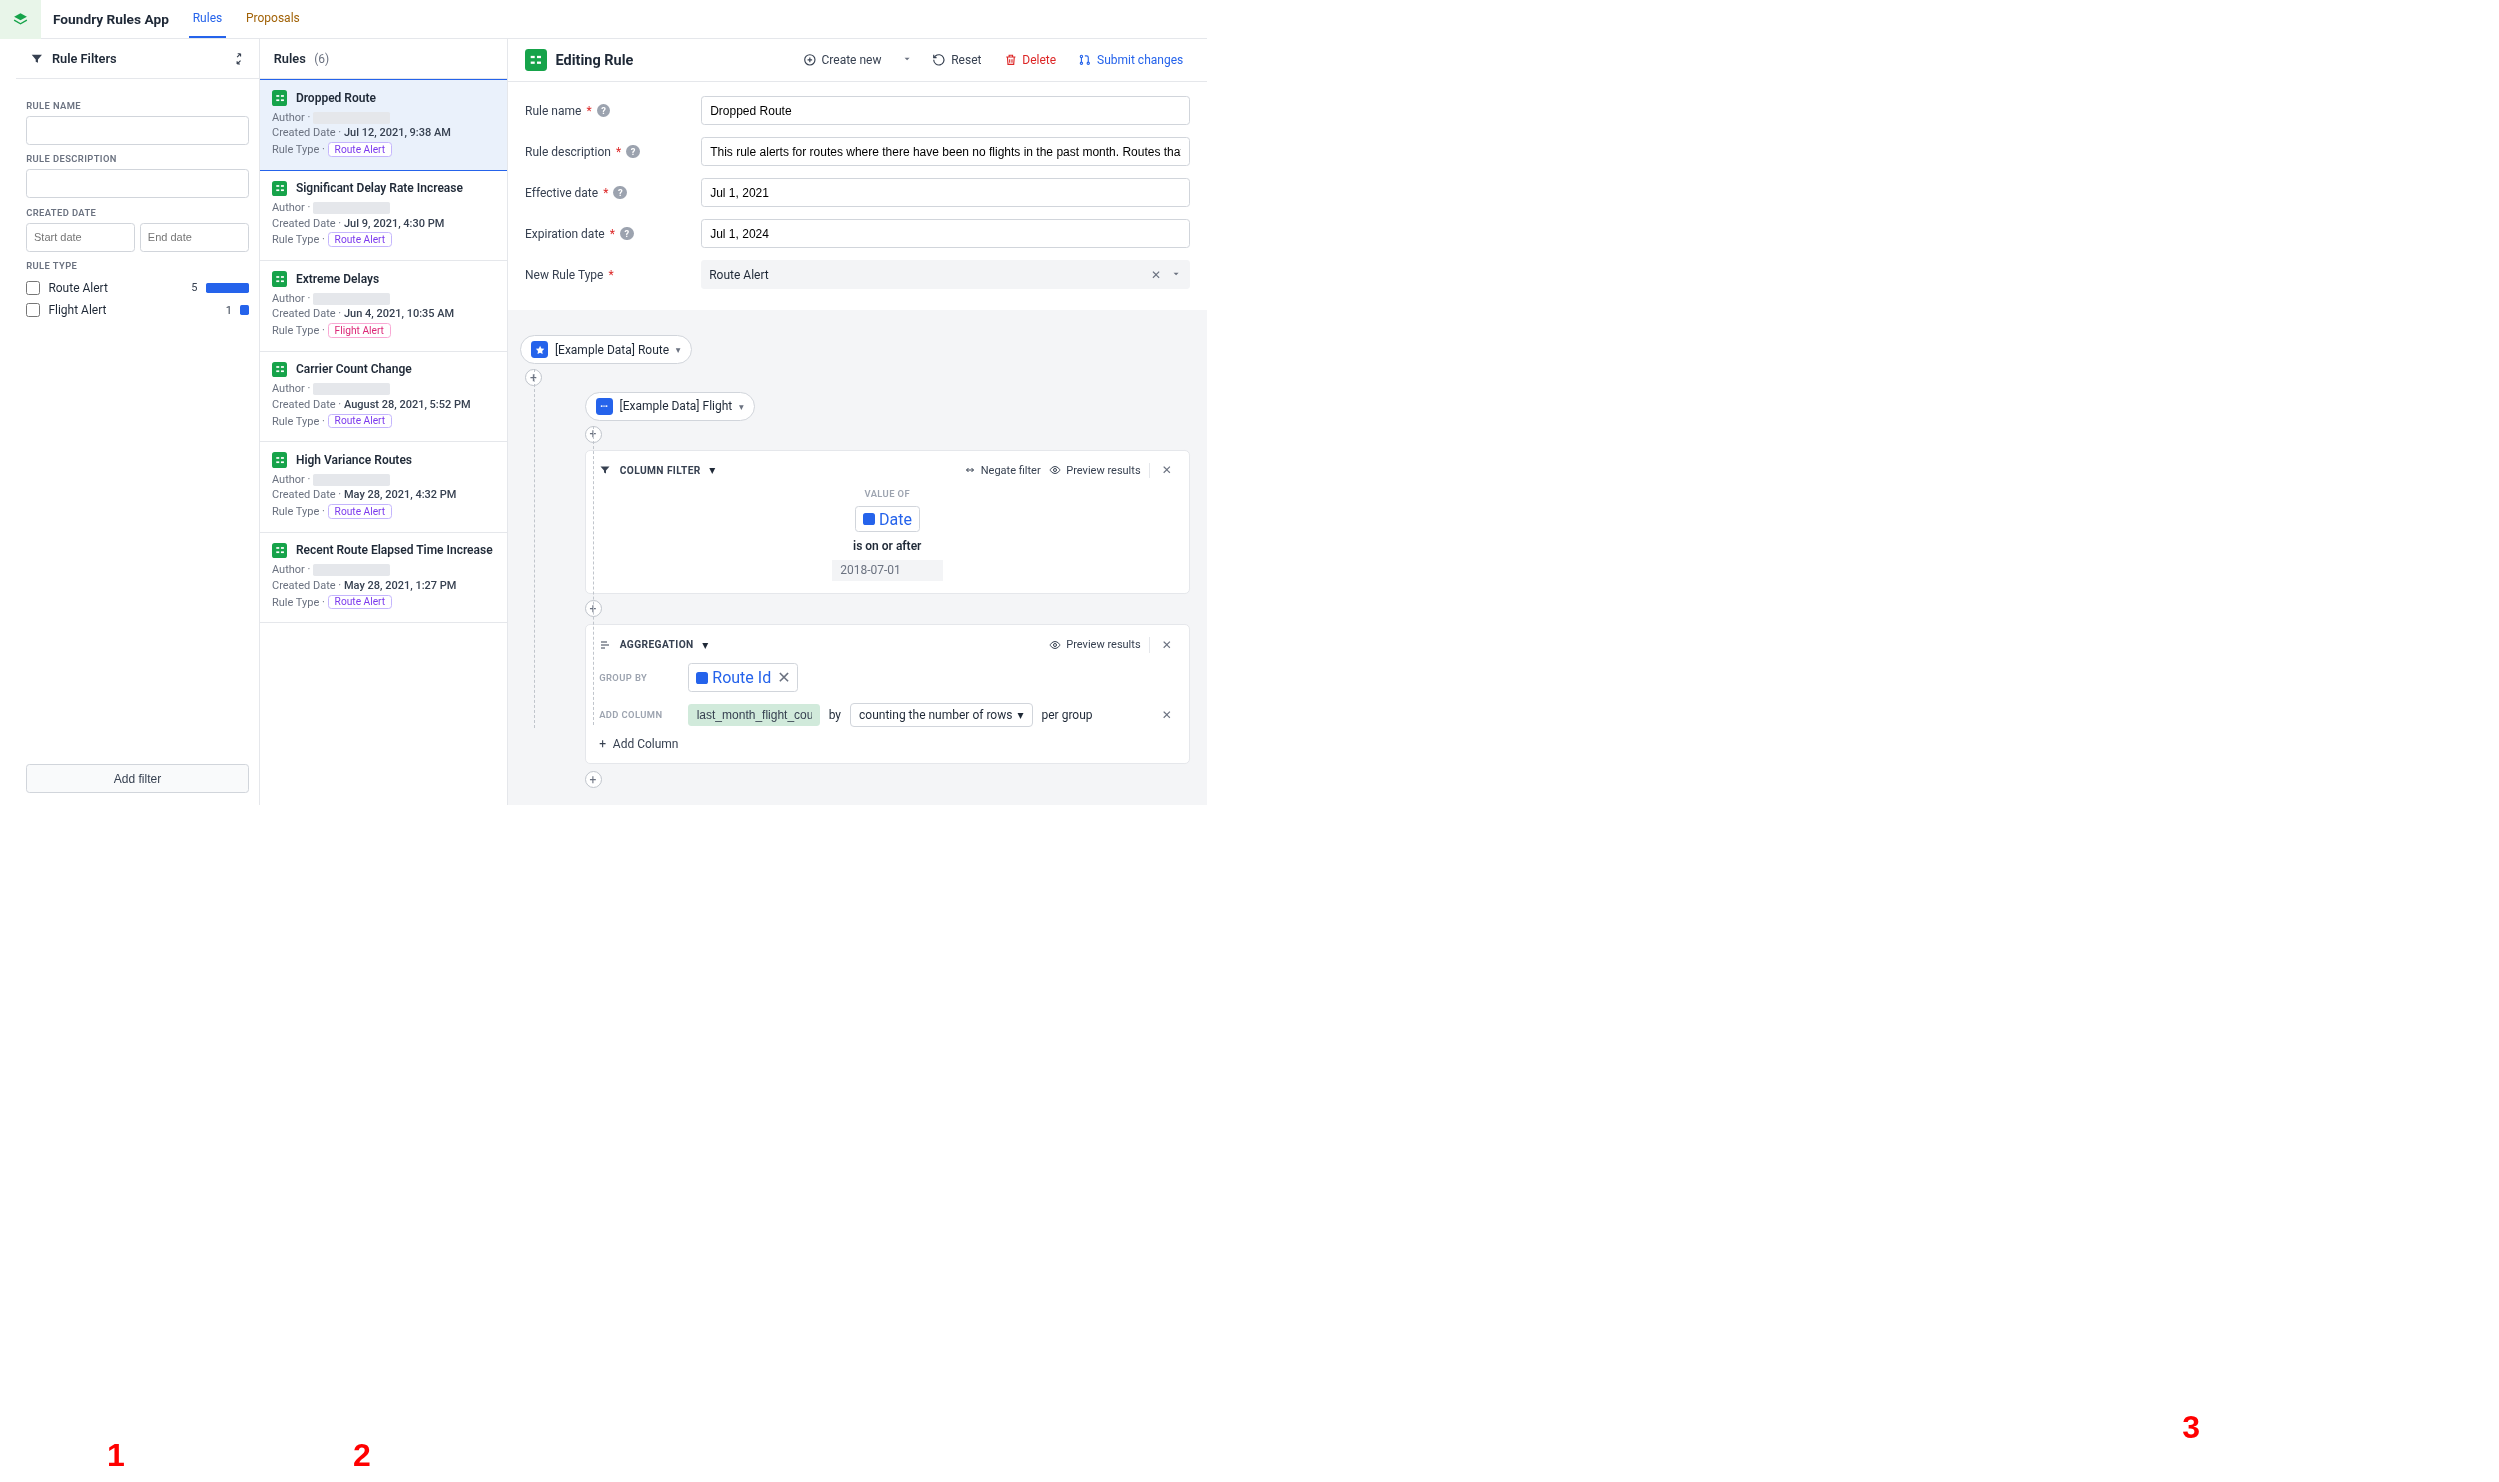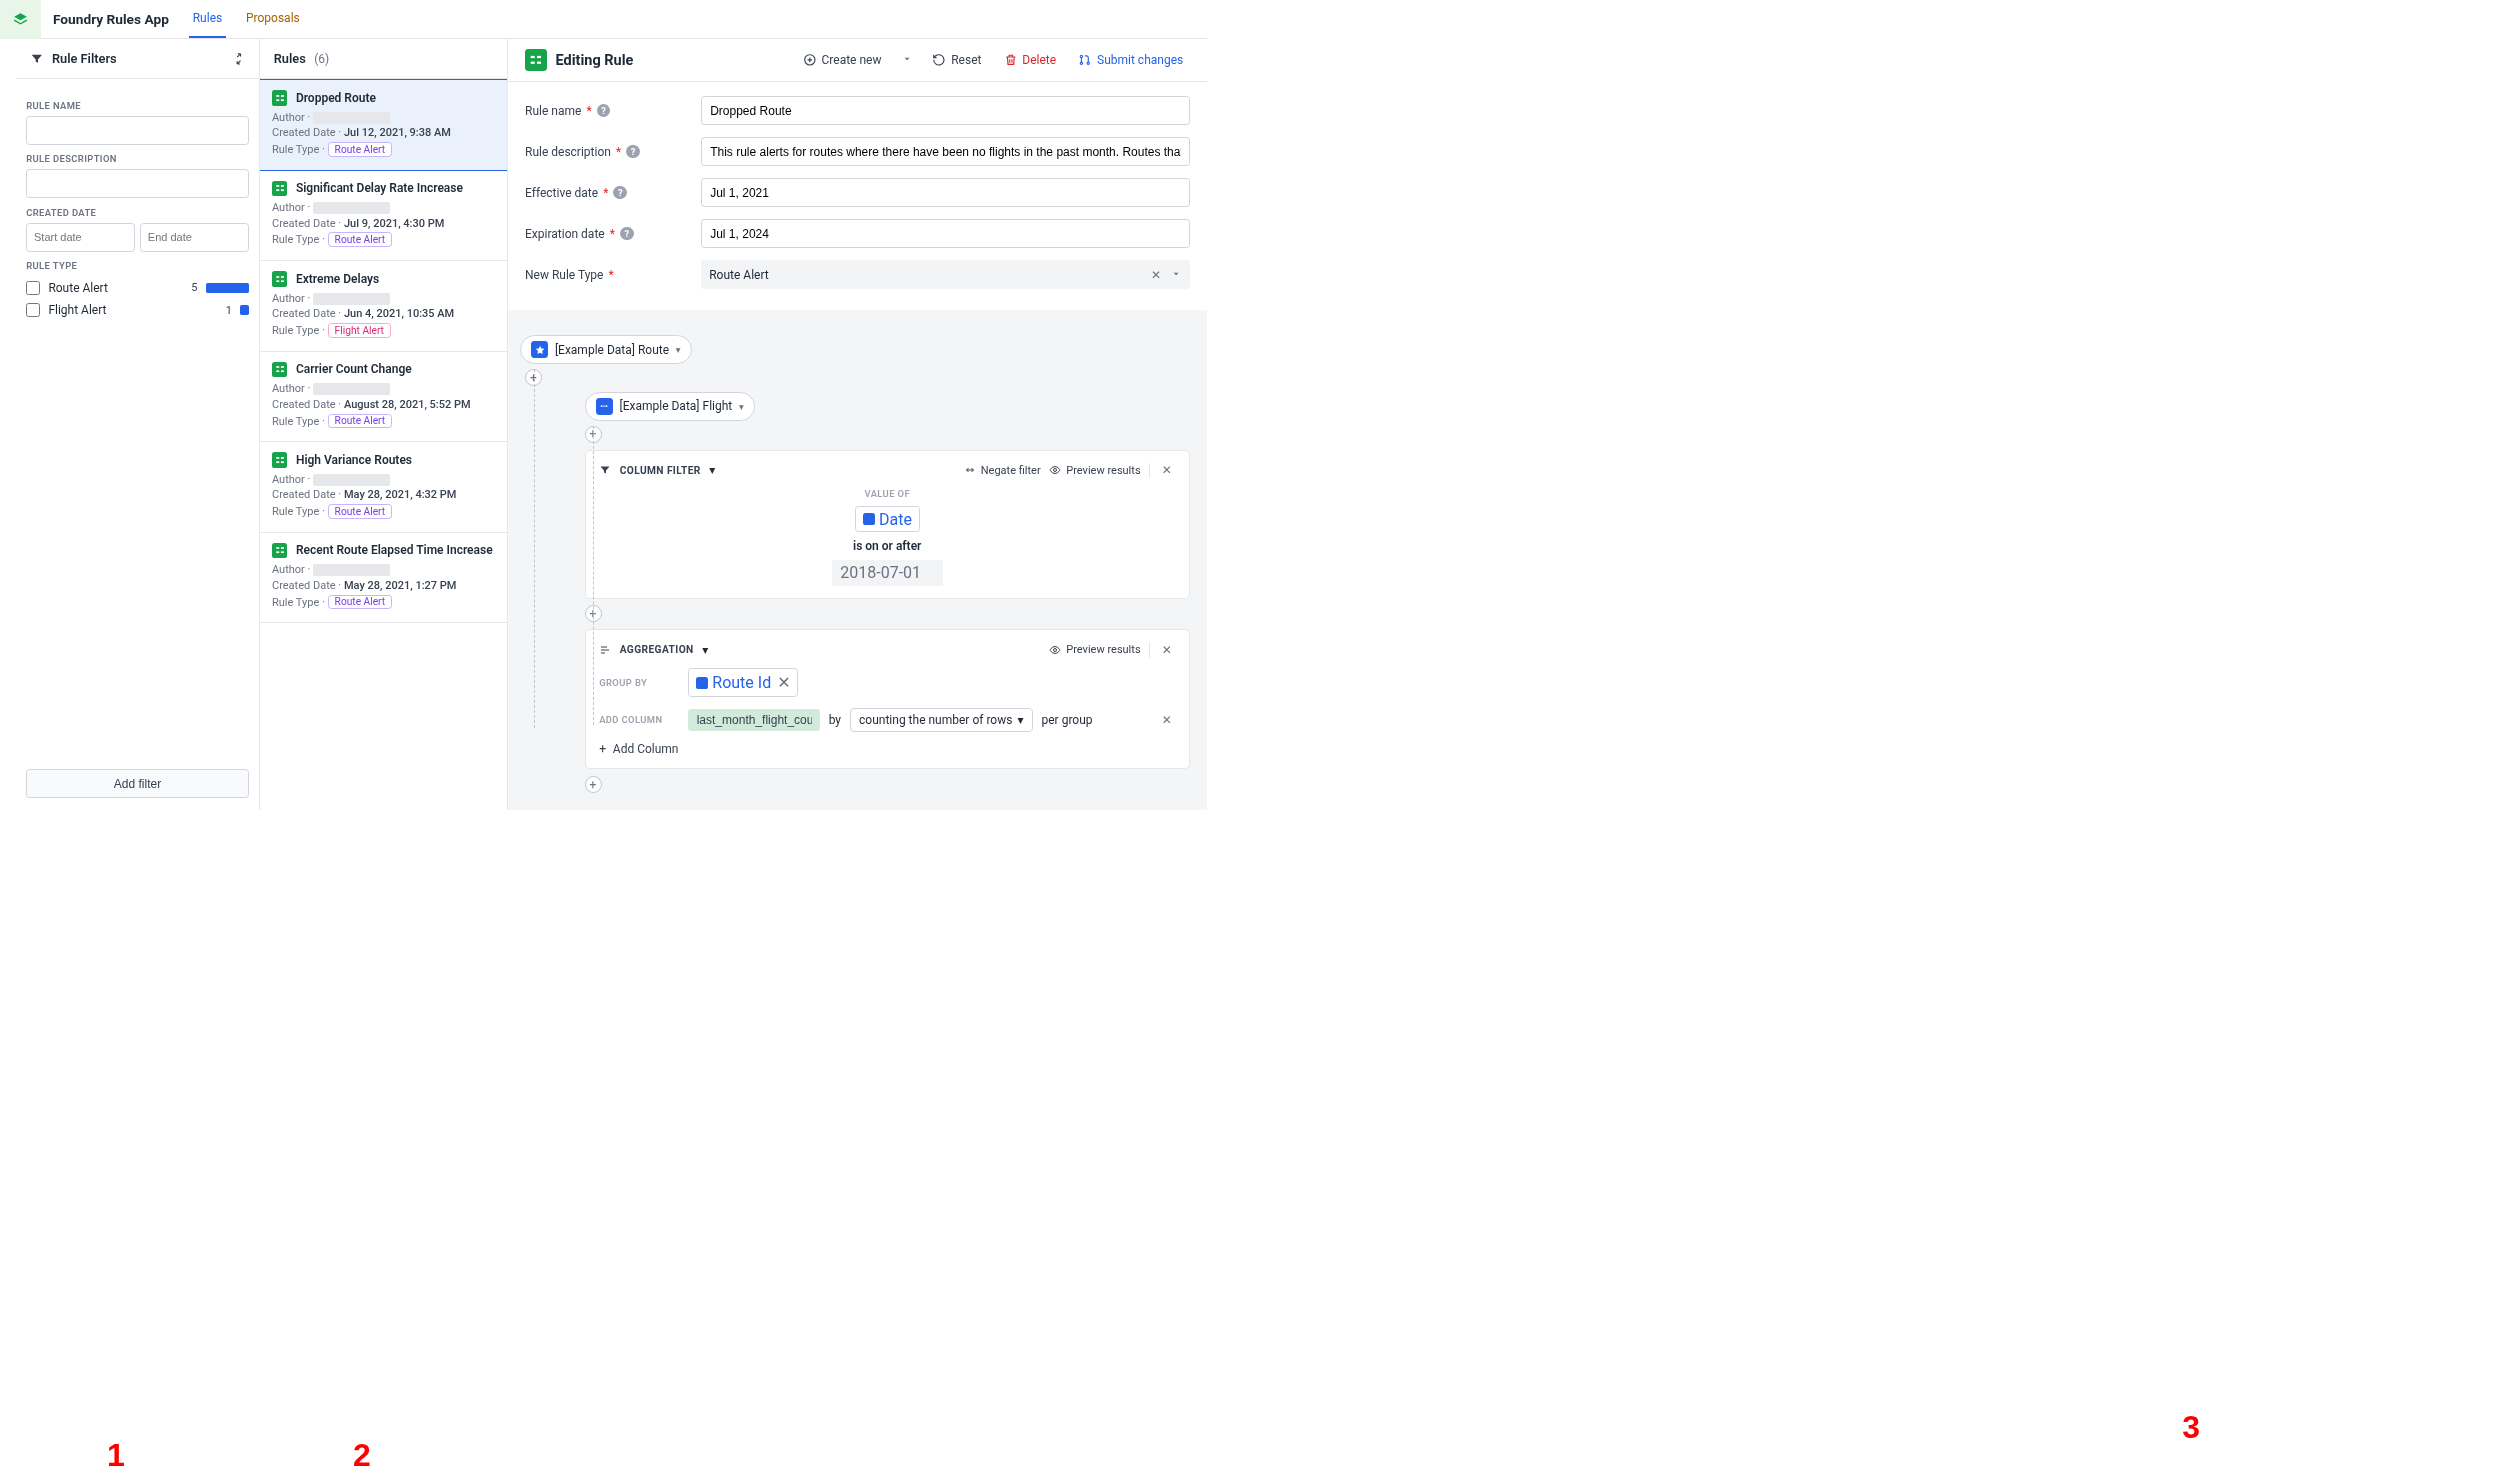--- a/index.html
+++ b/index.html
@@ -95,21 +95,21 @@
 .step-close { color: #6b7280; cursor: pointer; padding: 0 3.4px; }
 .vdiv { width: 0.9px; height: 15.4px; background: #e5e7eb; }
 
 .filter-line { display: flex; align-items: center; gap: 6.8px; flex-direction: column; }
 .small-label { font-size: 9.4px; font-weight: 600; color: #9ca3af; letter-spacing: 0.4px; }
 .chip { display: inline-flex; align-items: center; gap: 4.3px; background: #fff; border: 0.9px solid #d1d5db; border-radius: 3.4px; padding: 2.6px 6.8px; font-size: 16px; }
 .chip .chip-icon { width: 12px; height: 12px; background: #2563eb; border-radius: 2.6px; }
 .chip .chip-text { color: #2563eb; }
 .chip .chip-x { color: #6b7280; cursor: pointer; margin-left: 1.7px; }
 .operator { font-weight: 600; font-size: 12px; }
-.value-box { background: #f3f4f6; padding: 3.4px 8.5px; color: #6b7280; font-size: 16px; min-width: 111px; }
+.value-box { background: #f3f4f6; padding: 3.4px 8.5px; color: #6b7280; font-size: 12px; min-width: 111px; }
 
 .agg-grid { display: grid; grid-template-columns: 77px 1fr; gap: 10.2px 12px; align-items: center; }
 .col-name-input { background: #d1eadb; border: none; border-radius: 3.4px; padding: 4.3px 8.5px; font-size: 12px; width: 132px; color: #374151; }
 .agg-select { display: inline-flex; align-items: center; gap: 5.1px; border: 0.9px solid #d1d5db; border-radius: 4px; padding: 4.3px 8.5px; font-size: 12px; background: #fff; }
 .add-col-row { display: inline-flex; align-items: center; gap: 6.8px; font-size: 12px; color: #374151; cursor: pointer; margin-top: 10.2px; }
 
 .big-number { position: absolute; font-size: 32px; font-weight: 700; color: #ff0000; font-family: Arial, sans-serif; }
 .num1 { left: 107px; bottom: 8.5px; }
 .num2 { left: 353px; bottom: 8.5px; }
 .num3 { right: 299px; bottom: 36px; }

